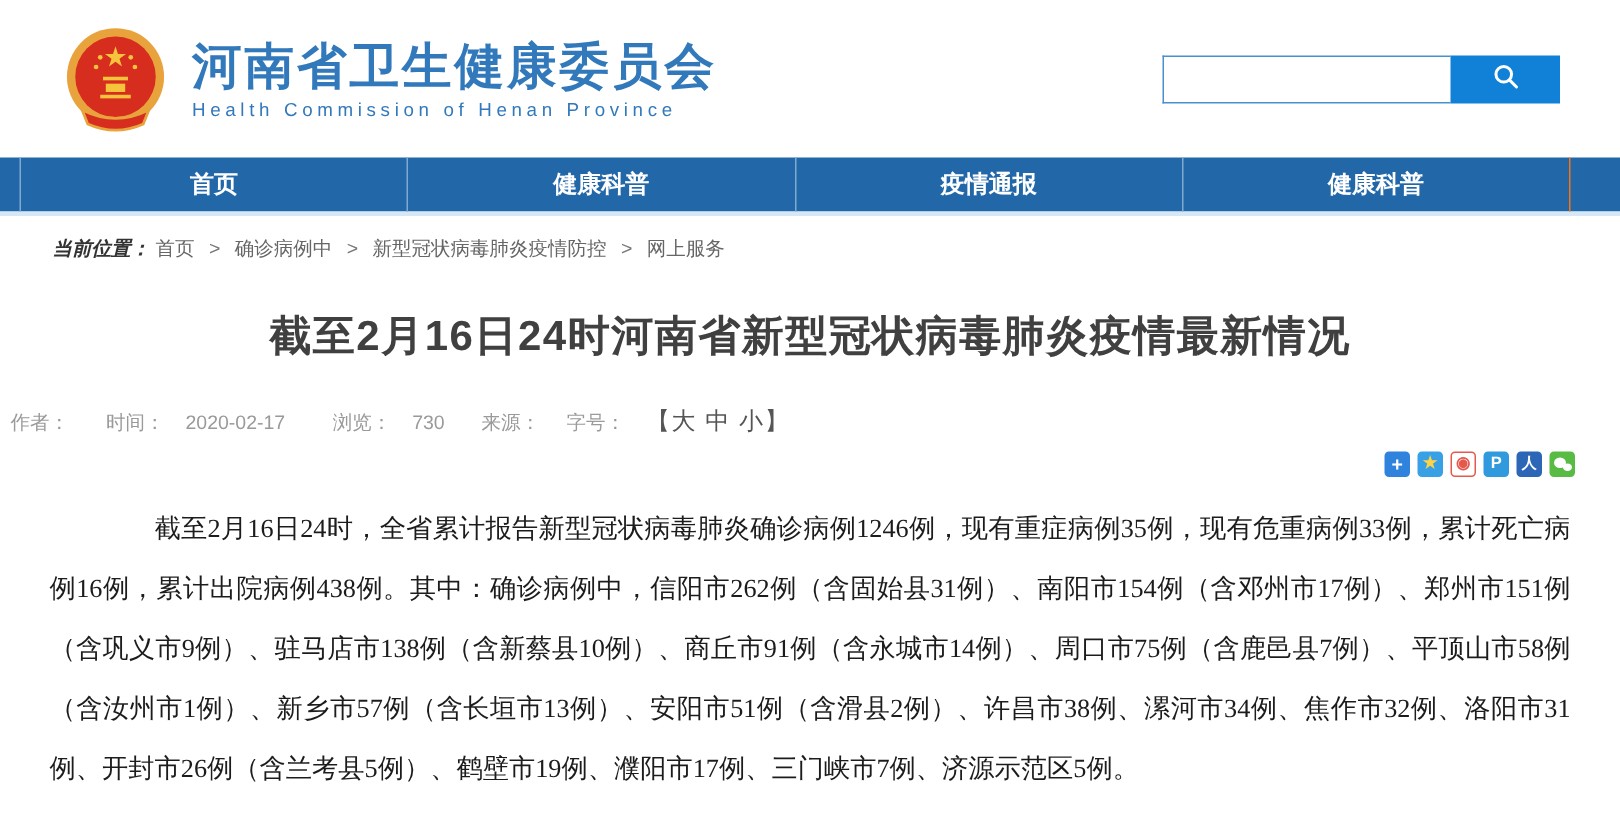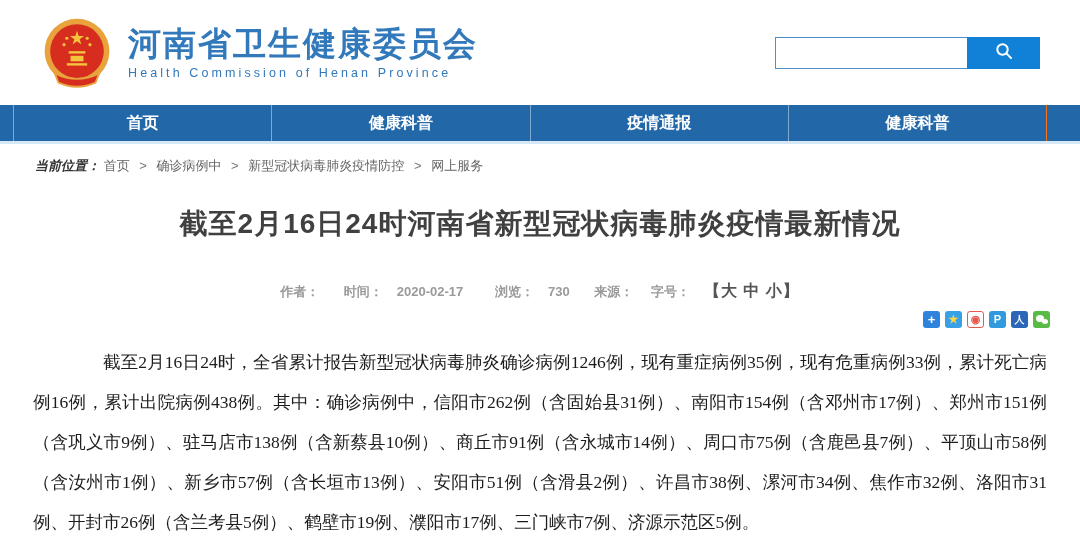--- a/index.html
+++ b/index.html
@@ -27,21 +27,21 @@
   .nav-strip { height:3px; background:#d6e8f5; }
 
   
   .breadcrumb { padding:13px 0 0 35px; font-size:13px; color:#666; }
   .bc-label { font-weight:bold; color:#333;font-style:italic; }
   .bc-link { color:#666; cursor:pointer; }
   .bc-sep { margin:0 6px; color:#777; }
 
   
   .article-title { text-align:center; margin-top:30px; font-size:28px; font-weight:bold; color:#404040; letter-spacing:1px; }
-  .meta { text-align:center; margin-top:38px; font-size:13px; color:#9a9a9a;font-weight:bold; }
+  .meta { margin-top:28px; font-size:13px; color:#9a9a9a; }
   .meta span { margin:0 7px; }
   .meta .fontsize { font-size:16px; color:#555; letter-spacing:1px; cursor:pointer; }
 
   
   .share-row { display:flex; justify-content:flex-end; align-items:center; gap:5px; padding-right:30px; margin-top:9px; }
   .share-icon { width:17px; height:17px; border-radius:3px; display:flex; align-items:center; justify-content:center;
                 font-size:11px; font-weight:bold; cursor:pointer; line-height:1; }
   .si-plus   { background:#2f83dc; color:#fff; font-size:13px; }
   .si-star   { background:#38a1e6; color:#ffd348; }
   .si-weibo  { background:#fff; border:1px solid #e6584c; color:#e6584c; font-size:11px; }

